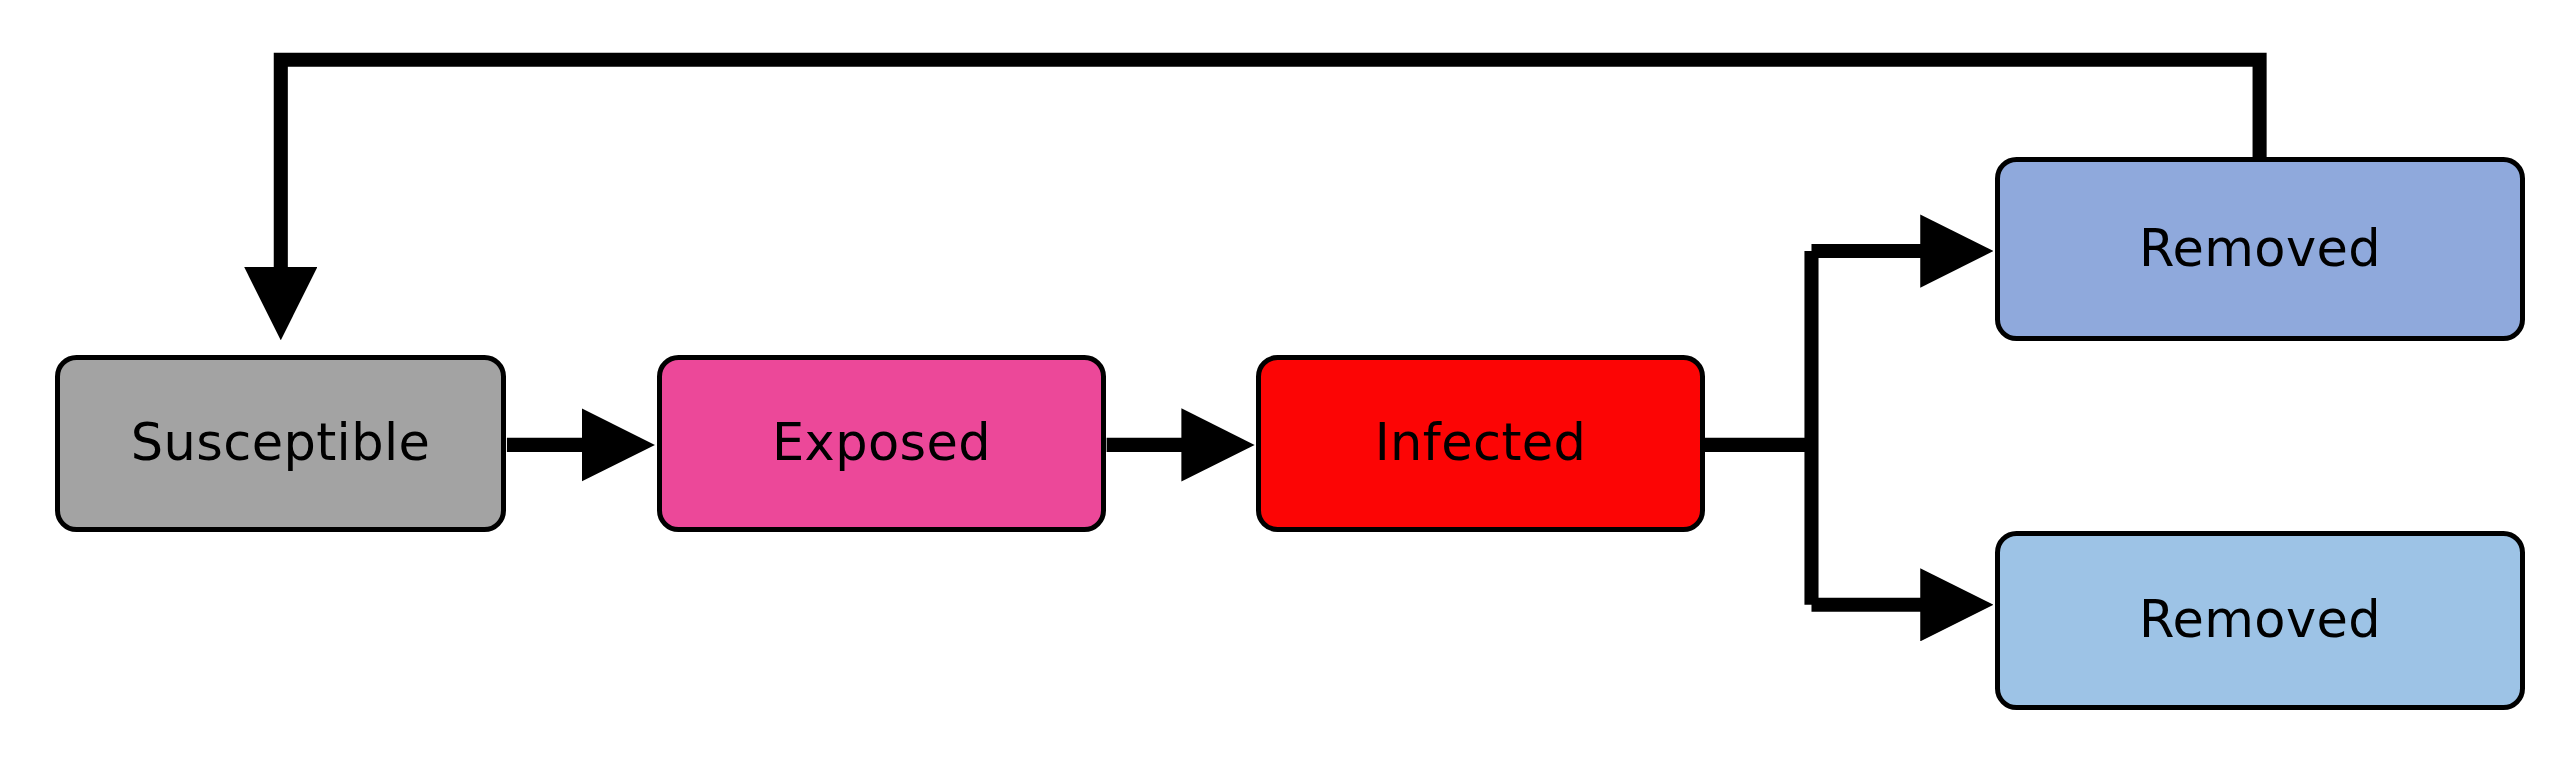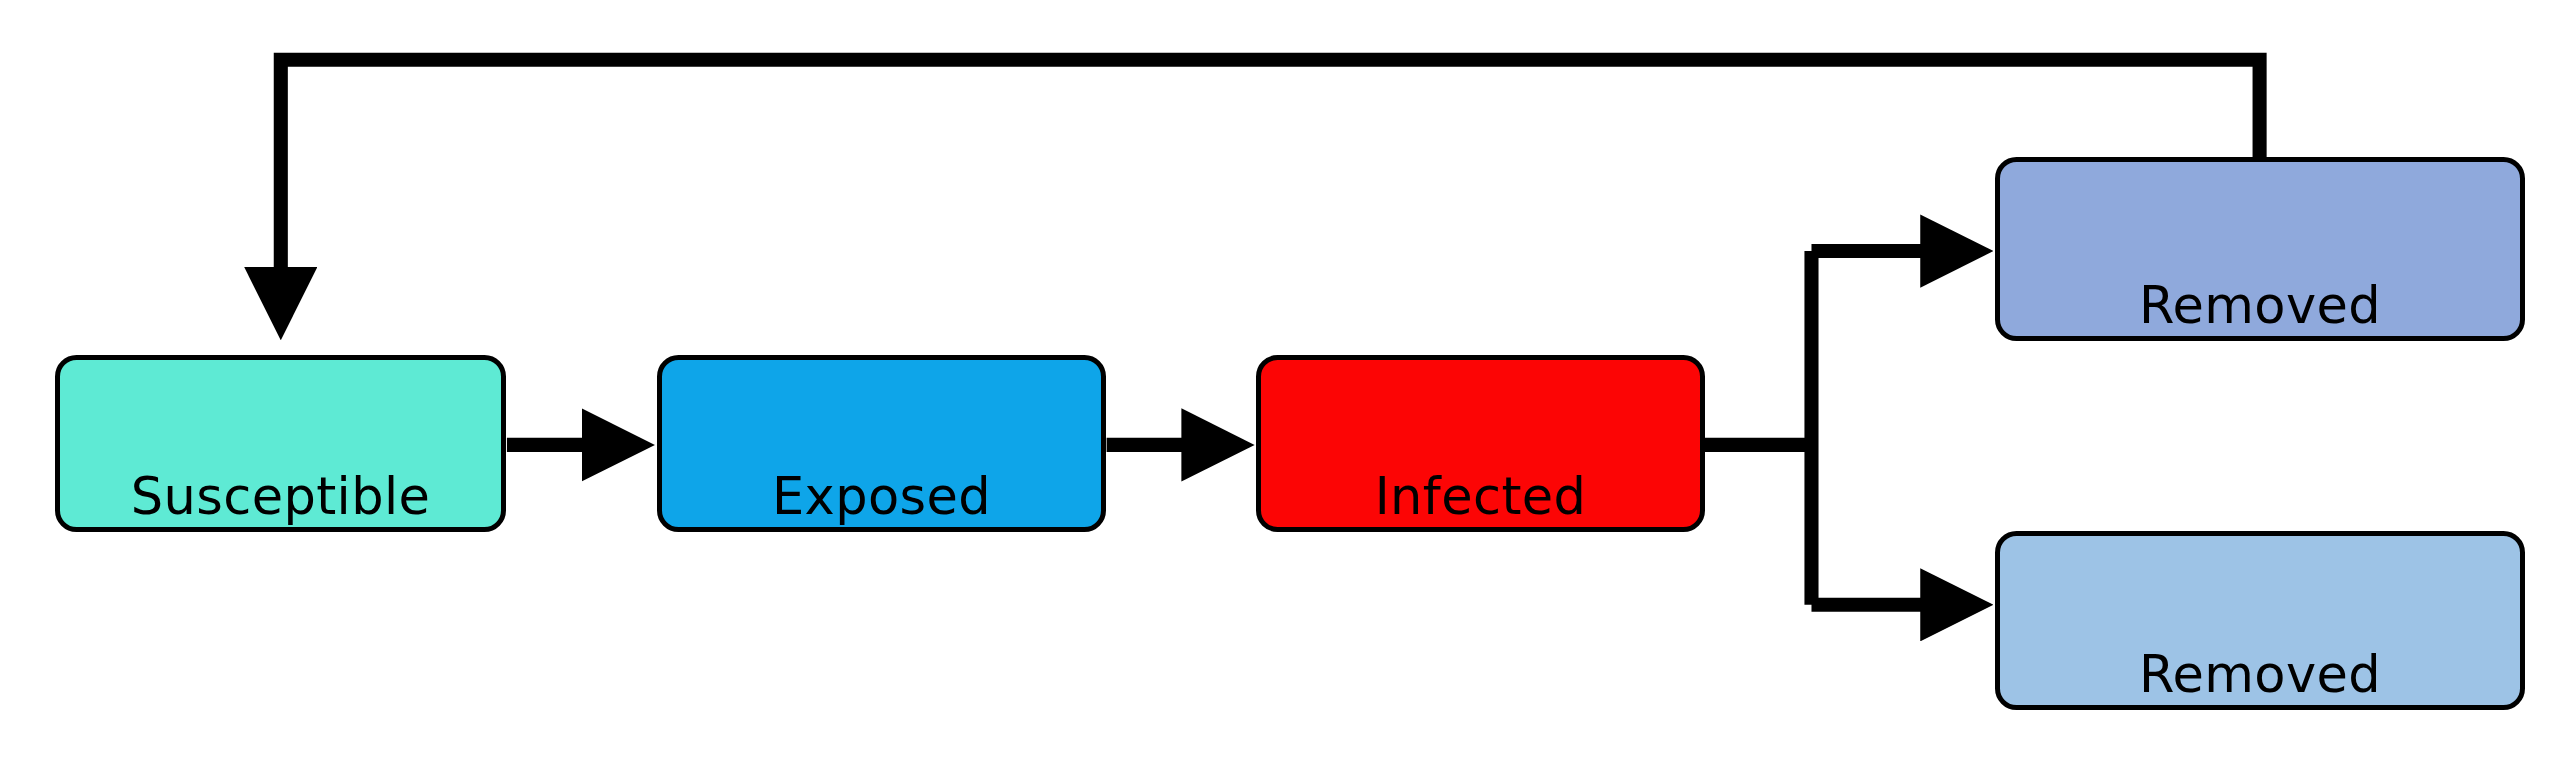--- a/index.html
+++ b/index.html
@@ -22,21 +22,21 @@
     width: 2576px;
     height: 773px;
   }
   .node {
     position: absolute;
     box-sizing: border-box;
     border: 5.8px solid #000000;
     border-radius: 21.5px;
     display: flex;
     flex-direction: row;
-    align-items: flex-end;
+    align-items: center;
     justify-content: center;
     color: #000000;
     font-size: 51px;
     line-height: 1.18;
     letter-spacing: 0.4px;
     white-space: nowrap;
     z-index: 2;
   }
   .node .node-line {
     display: block;
@@ -91,25 +91,25 @@
 
     <g>
       <line x1="2187" y1="730" x2="2388" y2="730" stroke="#000000" stroke-width="17" marker-end="url(#arrowhead)"></line>
     </g>
 
     <g>
       <polyline points="2728,190 2728,72 339,72 339,392" fill="none" stroke="#000000" stroke-width="17" marker-end="url(#arrowhead)"></polyline>
     </g>
   </svg>
 
-  <div class="node" id="node-susceptible" style="background:#5eead4">
+  <div class="node" id="node-susceptible" style="background:#a3a3a3">
     <span class="node-line">Susceptible</span>
   </div>
 
-  <div class="node" id="node-exposed" style="background:#0ea5e9">
+  <div class="node" id="node-exposed" style="background:#ec4899">
     <span class="node-line">Exposed</span>
   </div>
 
   <div class="node" id="node-infected" style="background:#FC0505">
     <span class="node-line">Infected</span>
   </div>
 
   <div class="node" id="node-removed-recovered" style="background:#8FA9DC">
     <span class="node-line">Removed</span>
   </div>

